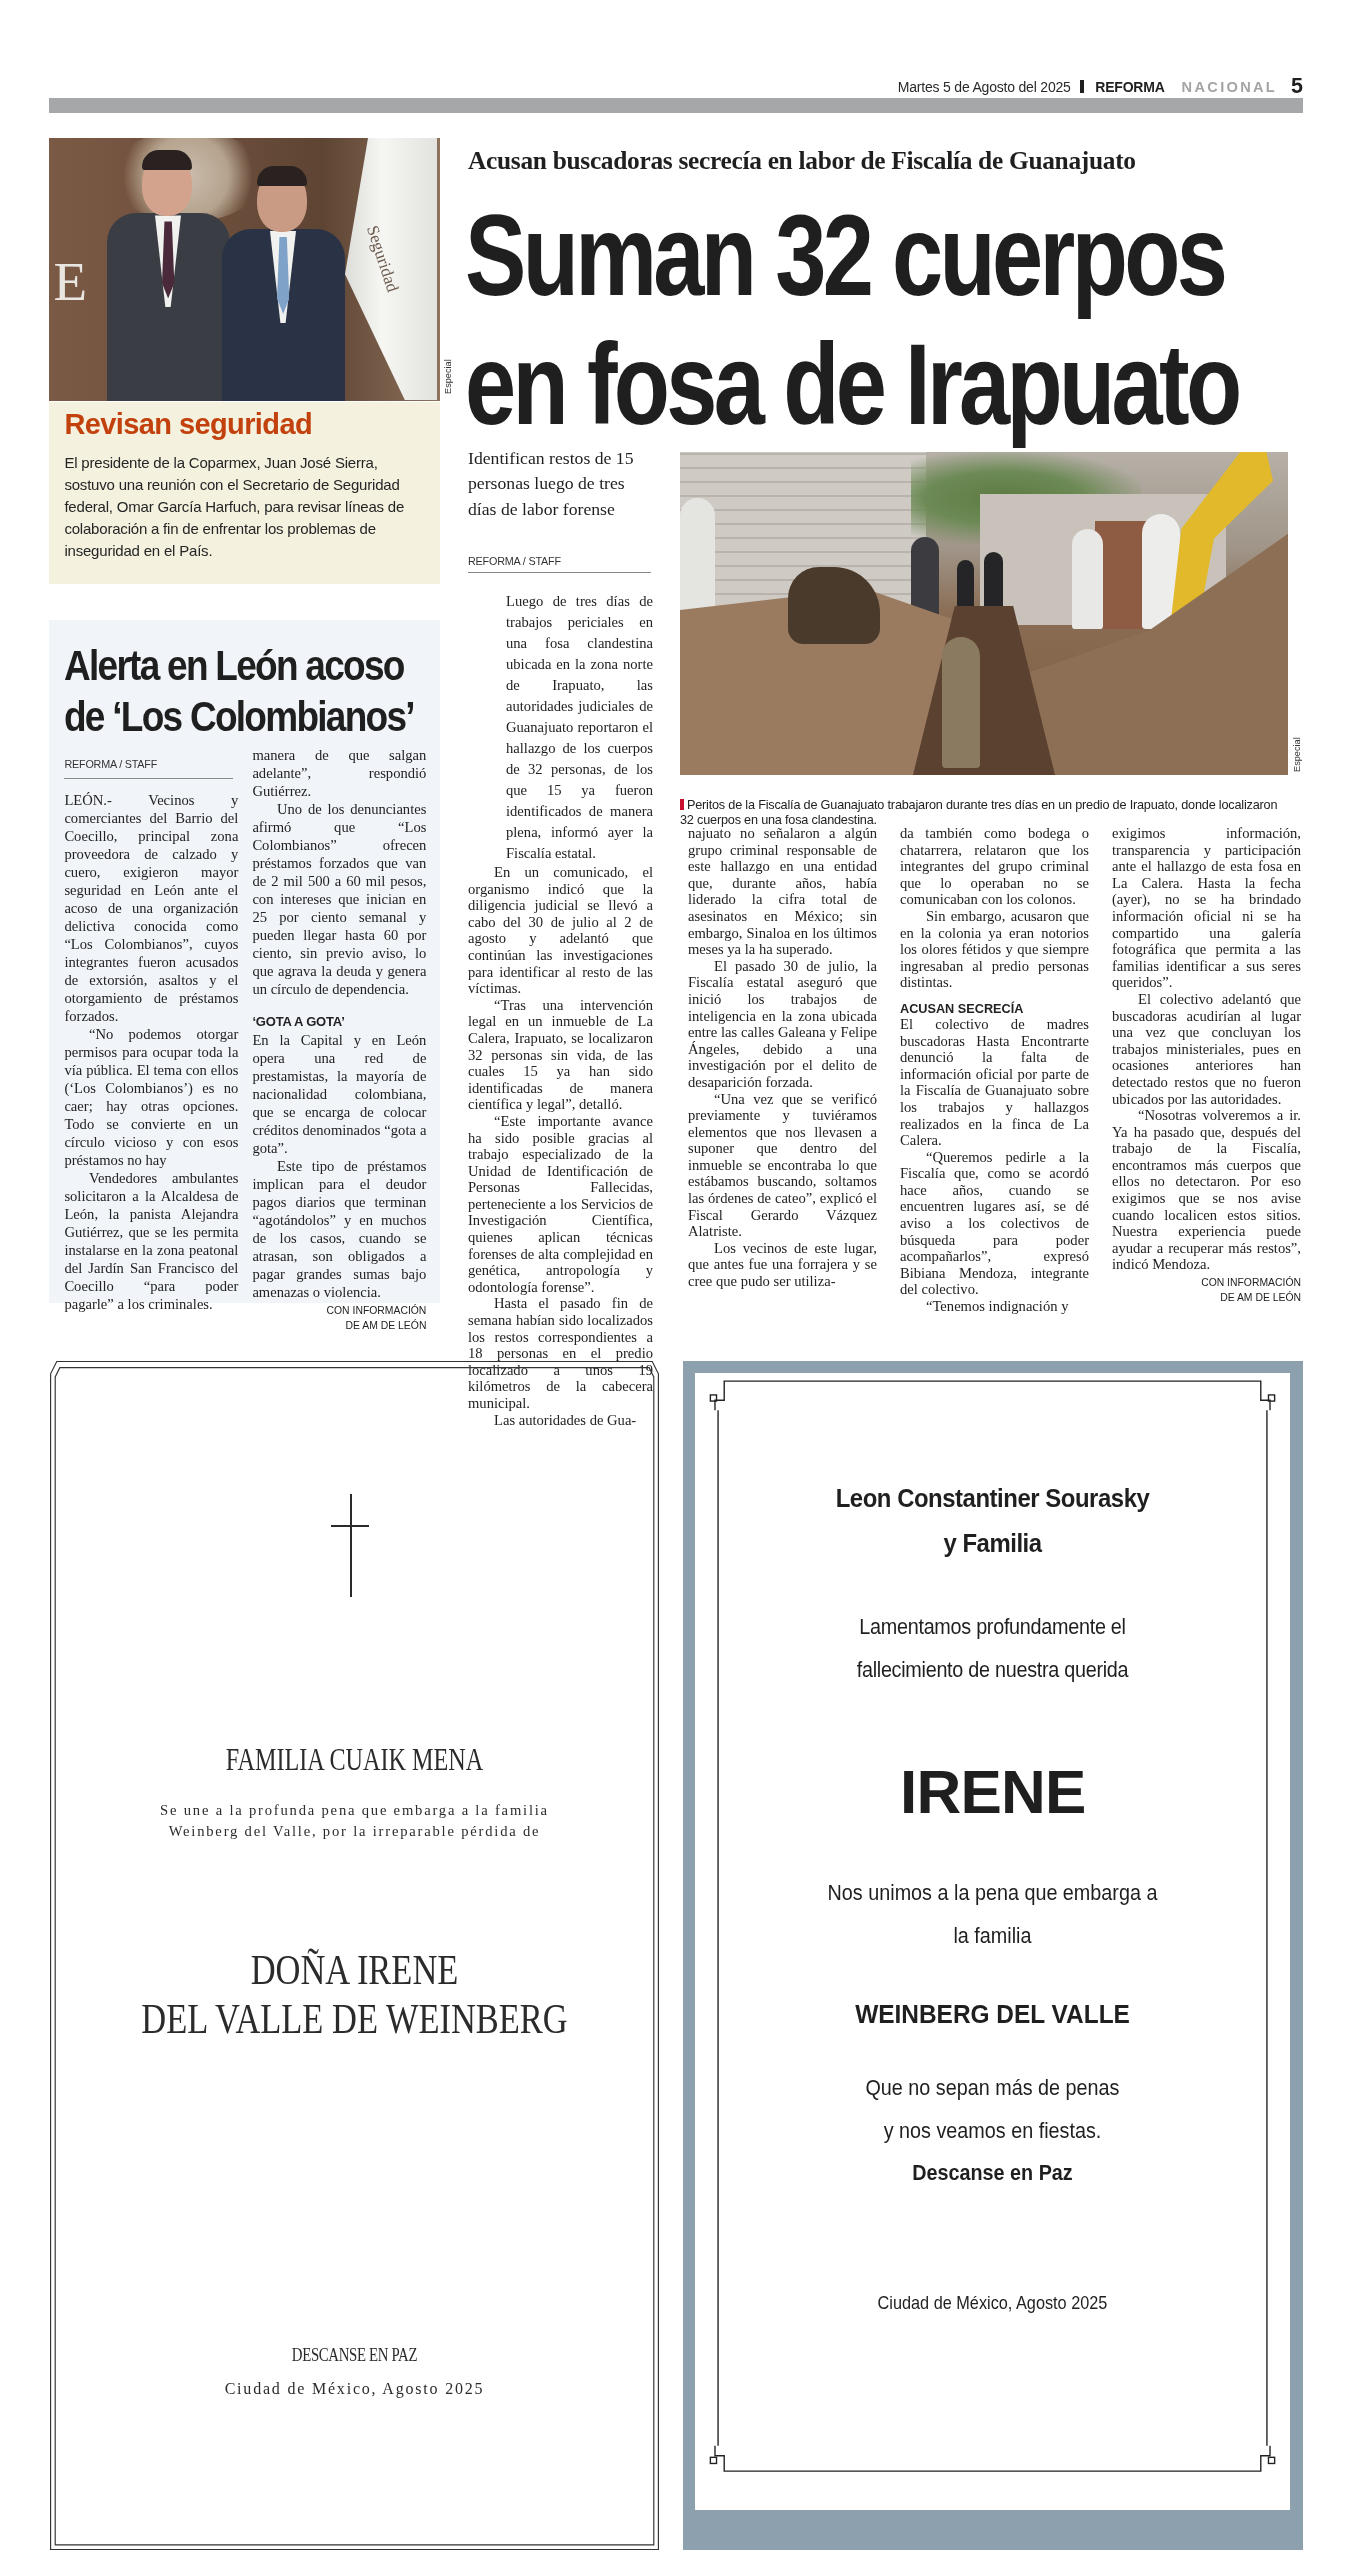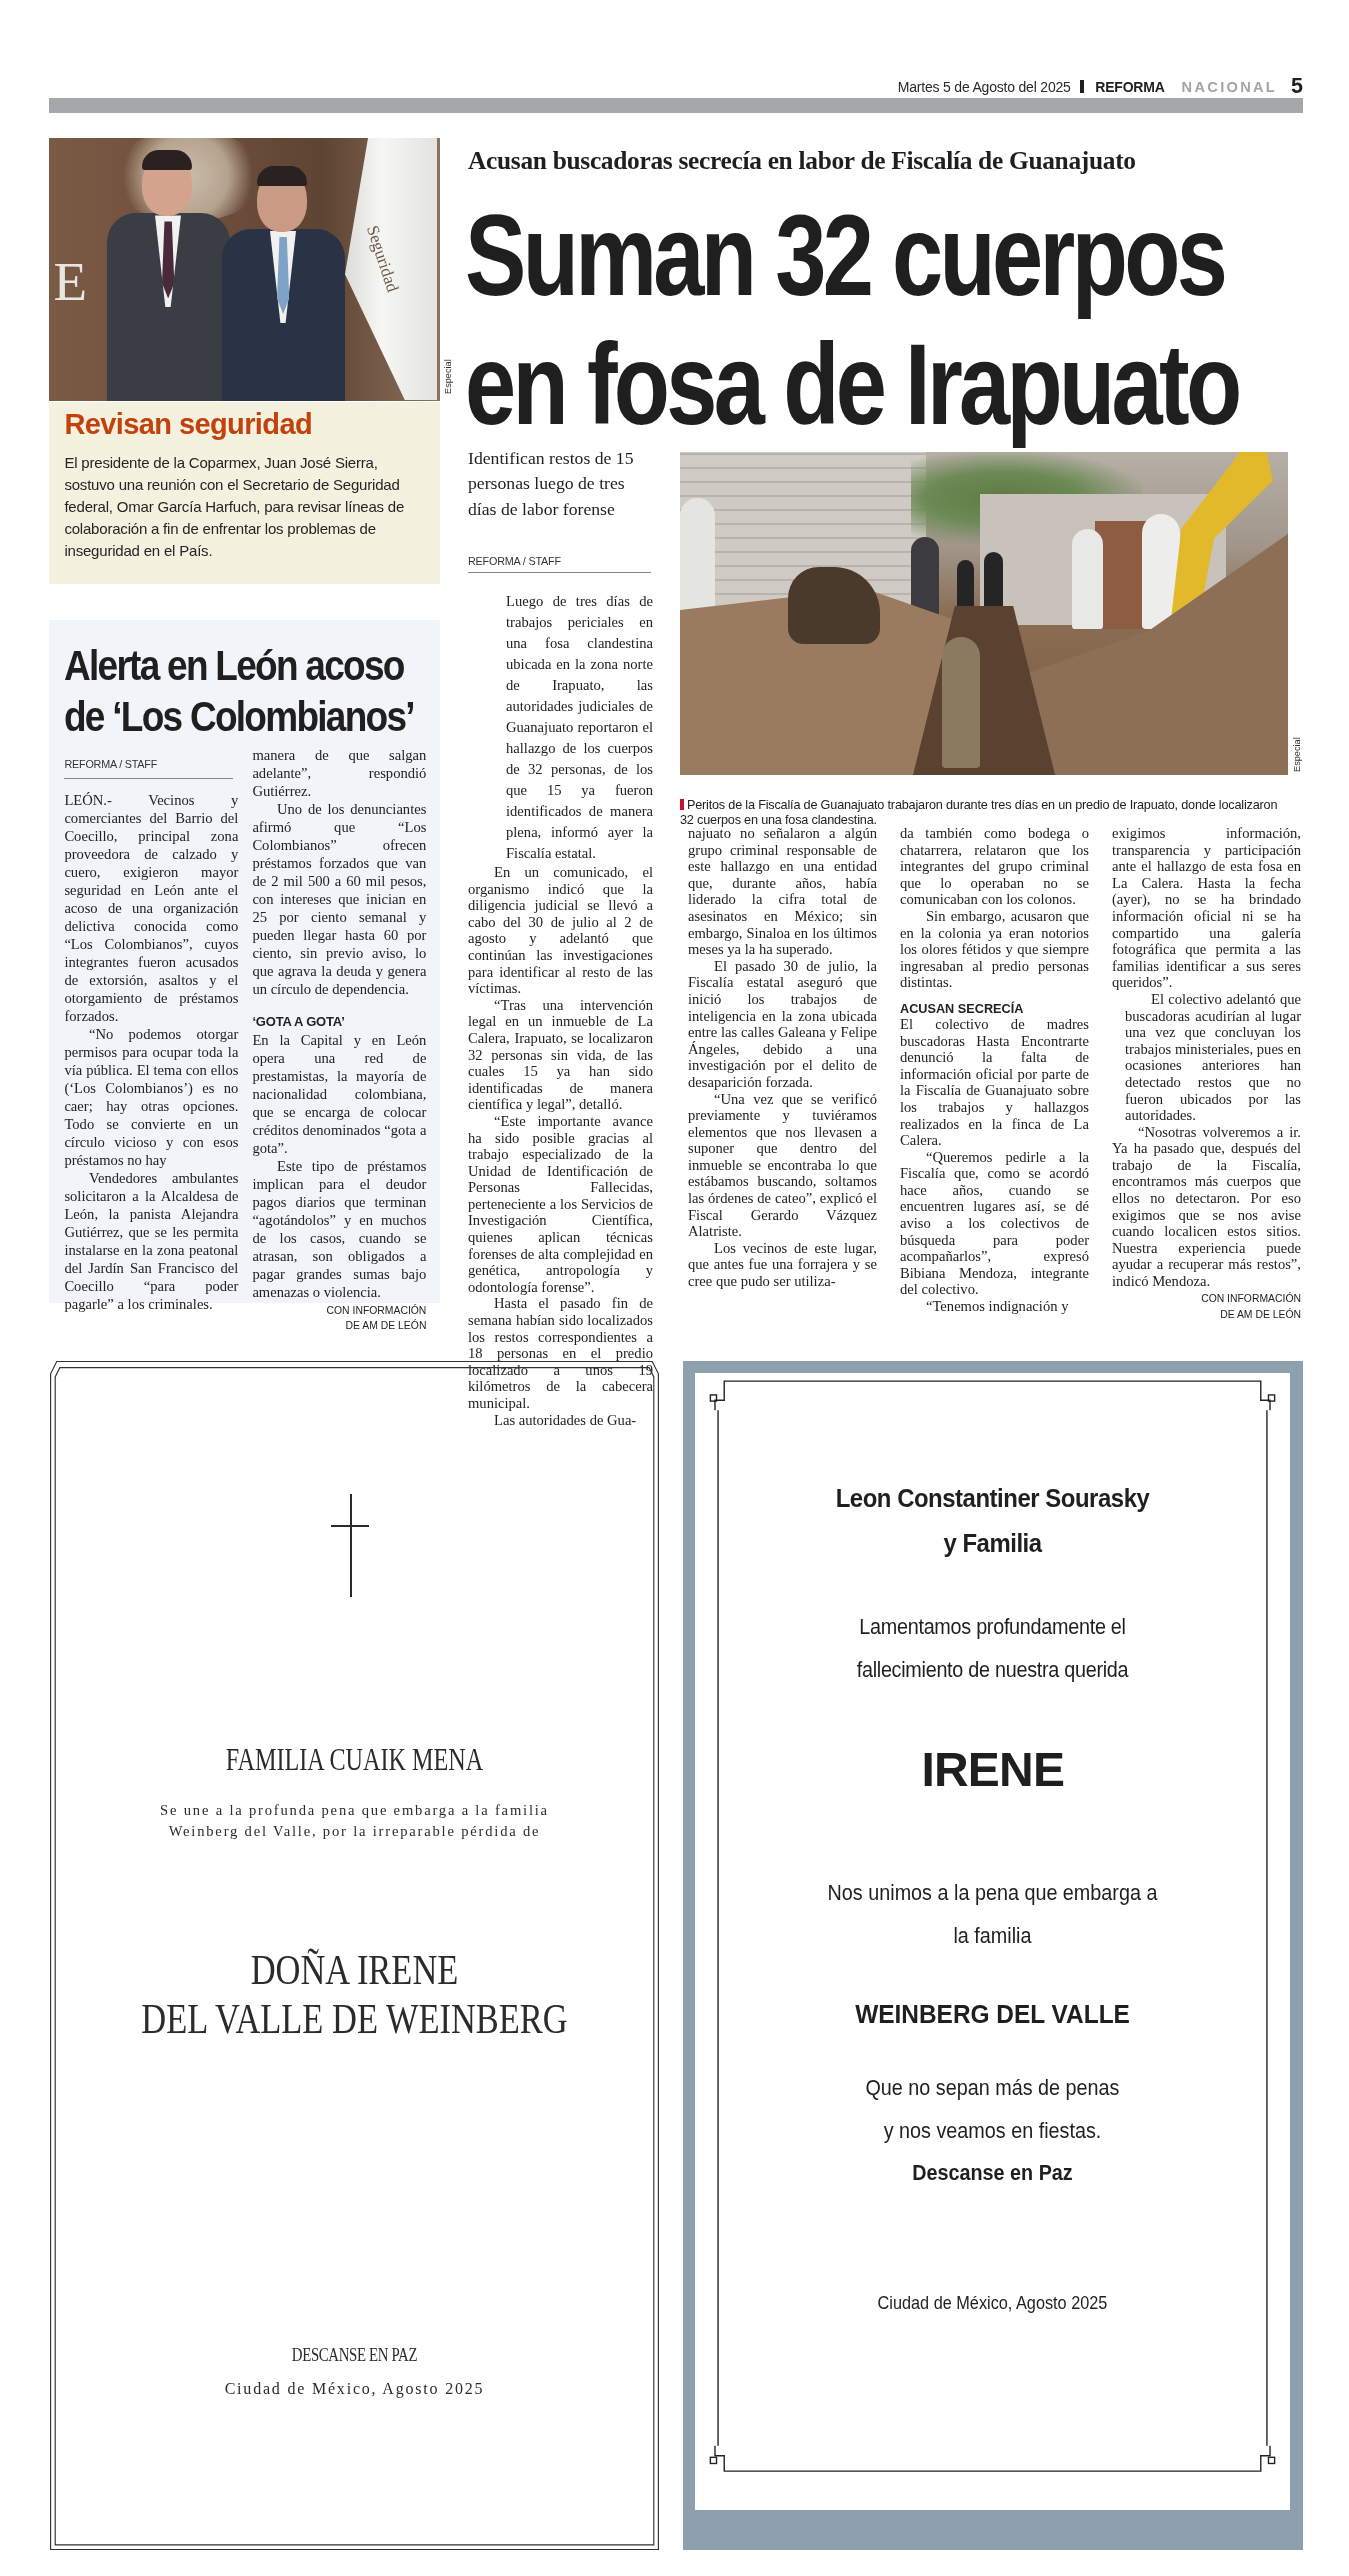--- a/index.html
+++ b/index.html
@@ -100,21 +100,21 @@
   .obit1 .rip { top: 985px; font-family: "Liberation Serif", serif; font-size: 18.5px; transform: scaleX(0.8); letter-spacing: -0.4px; }
   .obit1 .city { top: 1020px; font-family: "Liberation Serif", serif; font-size: 16px; letter-spacing: 1.8px; }
 
   
   .obit2 { position: absolute; left: 683px; top: 1361px; width: 620px; height: 1189px; background: #8ca0ae; }
   .obit2 .inner { position: absolute; left: 12.3px; top: 12.3px; width: 595px; height: 1137px; background: #ffffff; }
   .obit2 svg.frame { position: absolute; left: 0; top: 0; }
   .obit2 .t { position: absolute; left: 12.3px; width: 595px; text-align: center; color: #1f1f1f; font-family: "Liberation Sans", sans-serif; }
   .obit2 .from { top: 115px; font-size: 26px; line-height: 45px; font-weight: bold; letter-spacing: -0.5px; transform: scaleX(0.92); }
   .obit2 .lament { top: 245px; font-size: 21.5px; line-height: 43px; letter-spacing: -0.3px; transform: scaleX(0.92); }
-  .obit2 .name { top: 381px; font-size: 48px; font-weight: bold; letter-spacing: -0.8px; }
+  .obit2 .name { top: 395px; font-size: 62px; font-weight: bold; letter-spacing: -0.8px; }
   .obit2 .join { top: 511px; font-size: 21.5px; line-height: 43px; transform: scaleX(0.92); }
   .obit2 .family { top: 638px; font-size: 26px; font-weight: bold; letter-spacing: 0; transform: scaleX(0.94); }
   .obit2 .wish { top: 706px; font-size: 21.5px; line-height: 43px; transform: scaleX(0.92); }
   .obit2 .rip { top: 800px; font-size: 21.5px; font-weight: bold; transform: scaleX(0.92); }
   .obit2 .city { top: 932px; font-size: 17.7px; transform: scaleX(0.92); }
 </style>
 </head>
 <body>
 
 <div class="folio">
@@ -231,21 +231,21 @@
   <p style="line-height:16.6px;">da también como bodega o chatarrera, relataron que los integrantes del grupo criminal que lo operaban no se comunicaban con los colonos.</p>
   <p class="ind" style="line-height:16.6px;">Sin embargo, acusaron que en la colonia ya eran notorios los olores fétidos y que siempre ingresaban al predio personas distintas.</p>
   <div class="sub">ACUSAN SECRECÍA</div>
   <p style="line-height:16.6px;">El colectivo de madres buscadoras Hasta Encontrarte denunció la falta de información oficial por parte de la Fiscalía de Guanajuato sobre los trabajos y hallazgos realizados en la finca de La Calera.</p>
   <p class="ind" style="line-height:16.6px;">“Queremos pedirle a la Fiscalía que, como se acordó hace años, cuando se encuentren lugares así, se dé aviso a los colectivos de búsqueda para poder acompañarlos”, expresó Bibiana Mendoza, integrante del colectivo.</p>
   <p class="ind" style="line-height:16.6px;">“Tenemos indignación y</p>
 </div>
 
 <div class="mc" style="left:1112px; top:825px; width:189px;">
   <p style="line-height:16.6px;">exigimos información, transparencia y participación ante el hallazgo de esta fosa en La Calera. Hasta la fecha (ayer), no se ha brindado información oficial ni se ha compartido una galería fotográfica que permita a las familias identificar a sus seres queridos”.</p>
-  <p class="ind" style="line-height:16.6px;margin-left:13px;">El colectivo adelantó que buscadoras acudirían al lugar una vez que concluyan los trabajos ministeriales, pues en ocasiones anteriores han detectado restos que no fueron ubicados por las autoridades.</p>
+  <p class="ind" style="line-height:16.6px;">El colectivo adelantó que buscadoras acudirían al lugar una vez que concluyan los trabajos ministeriales, pues en ocasiones anteriores han detectado restos que no fueron ubicados por las autoridades.</p>
   <p class="ind" style="line-height:16.6px;">“Nosotras volveremos a ir. Ya ha pasado que, después del trabajo de la Fiscalía, encontramos más cuerpos que ellos no detectaron. Por eso exigimos que se nos avise cuando localicen estos sitios. Nuestra experiencia puede ayudar a recuperar más restos”, indicó Mendoza.</p>
   <div class="src">
     <span>CON INFORMACIÓN</span><br>
     <span>DE AM DE LEÓN</span>
   </div>
 </div>
 
 <div class="obit1">
   <svg class="frame" width="611" height="1191" viewBox="0 0 794 1548">
     <path d="M10 2 L784 2 L792 18 L792 1546 L2 1546 L2 18 Z" fill="none" stroke="#333" stroke-width="1.5"></path>

